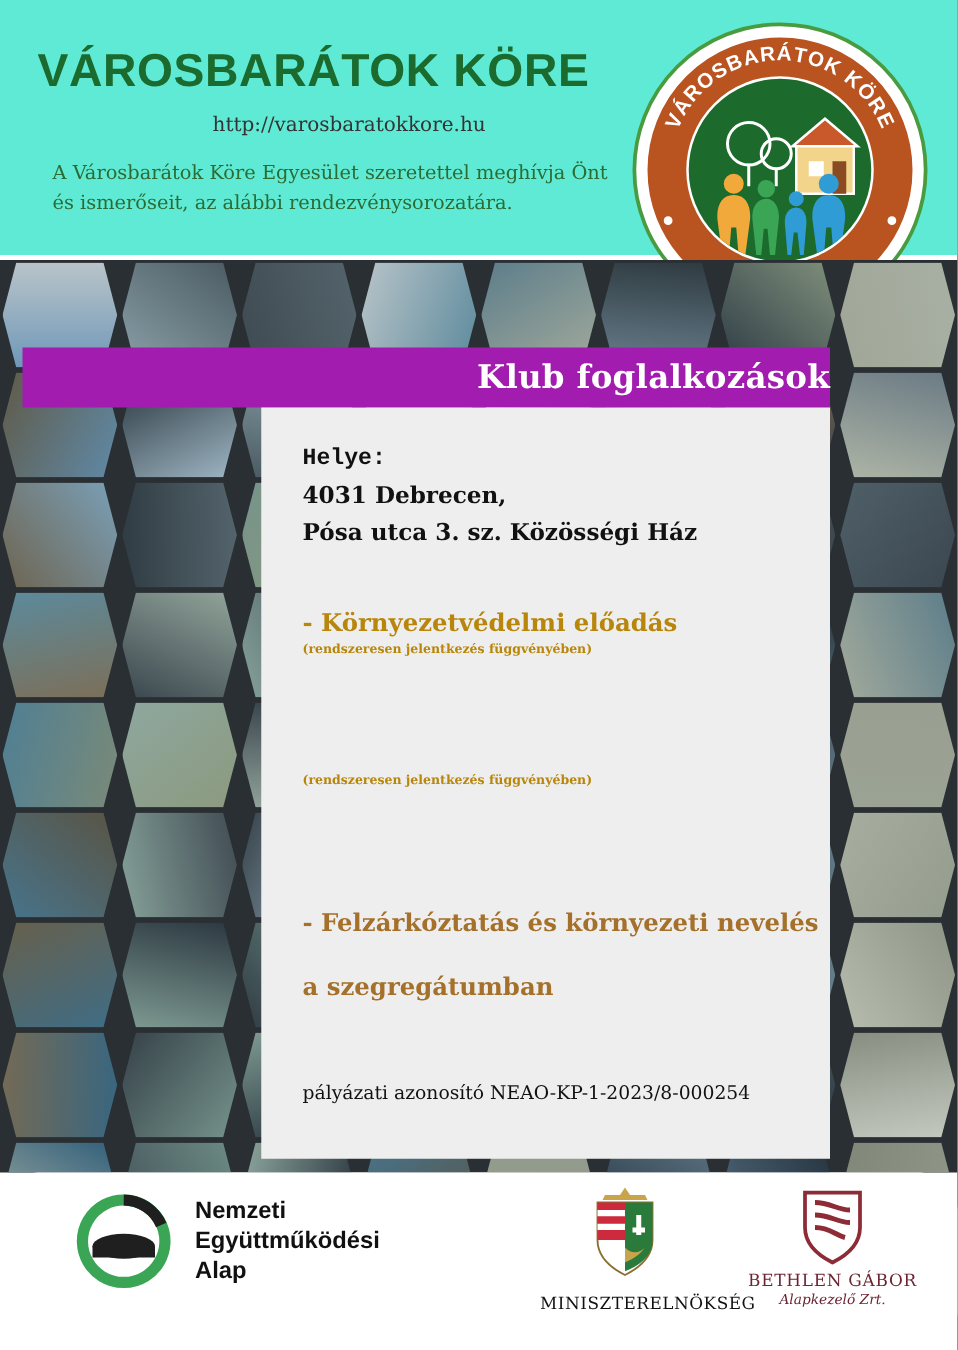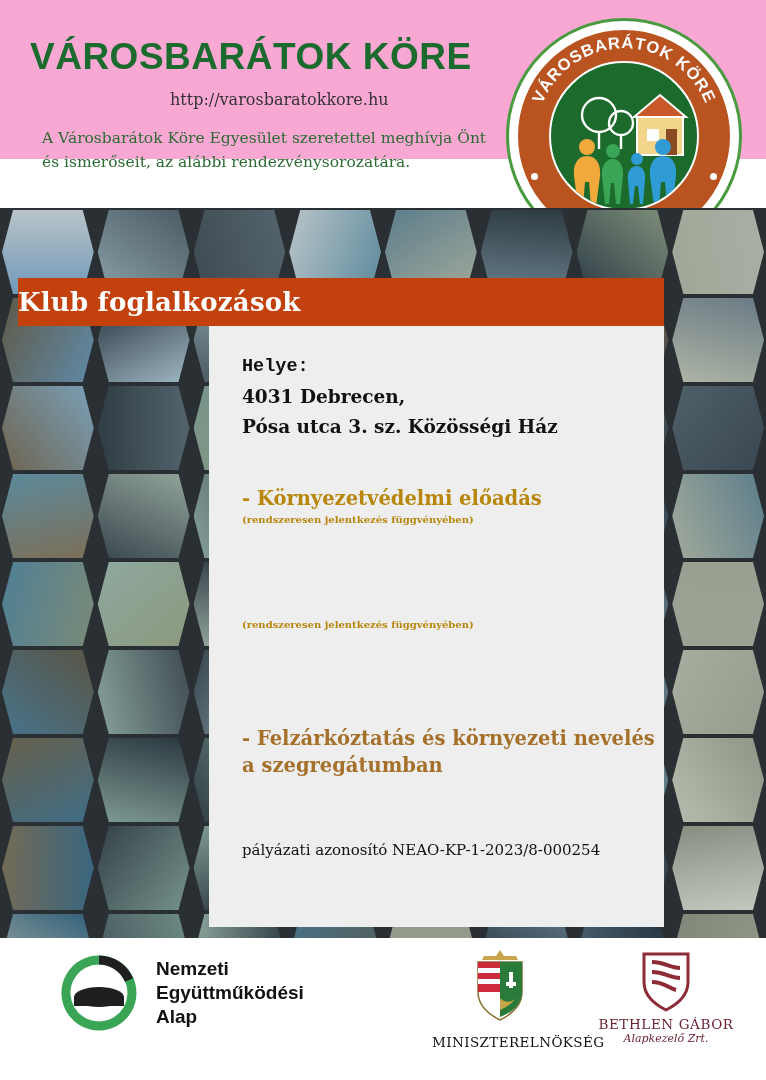--- a/index.html
+++ b/index.html
@@ -9,22 +9,22 @@
     height: 1080px;
     background: #ffffff;
     font-family: "Liberation Sans", sans-serif;
     overflow: hidden;
     position: relative;
   }
 
   
   .header {
     position: relative;
-    height: 159px;
-    background: #f9a8d4;
+    height: 204px;
+    background: #5eead4;
   }
   .org-title {
     position: absolute;
     left: 30px;
     top: 36px;
     font-size: 37px;
     font-weight: bold;
     letter-spacing: 0.5px;
     color: #1c6b2e;
     font-family: "Liberation Sans", sans-serif;
@@ -115,24 +115,24 @@
   }
   .tile { width: 100%; height: 100%; }
 
   
   .banner {
     position: absolute;
     left: 18px;
     top: 278px;
     width: 646px;
     height: 48px;
-    background: #c2410c;
+    background: #a21caf;
     display: flex;
     align-items: center;
-    justify-content: flex-start;
+    justify-content: flex-end;
   }
   .banner-text {
     font-size: 26px;
     font-weight: bold;
     color: #ffffff;
     font-family: "DejaVu Serif", serif;
     letter-spacing: 0.2px;
   }
   .panel {
     position: absolute;
@@ -152,20 +152,21 @@
     line-height: 1.62;
   }
   .addr-line { font-size: 18.5px; font-weight: bold; color: #111; font-family: "DejaVu Serif", serif; line-height:1.62;}
   .prog { margin-top: 44px; }
   .prog-title {
     font-size: 19.5px;
     font-weight: bold;
     color: #b8860b;
     font-family: "DejaVu Serif", serif;
     line-height: 1.35;
+    margin-top: 24px;
   }
   .prog-title.brown { color: #a5702a; }
   .prog-sub {
     font-size: 10px;
     font-weight: bold;
     color: #b8860b;
     font-family: "DejaVu Serif", serif;
     margin-top: 2px;
   }
   .prog-gap-a { margin-top: 94px; }

